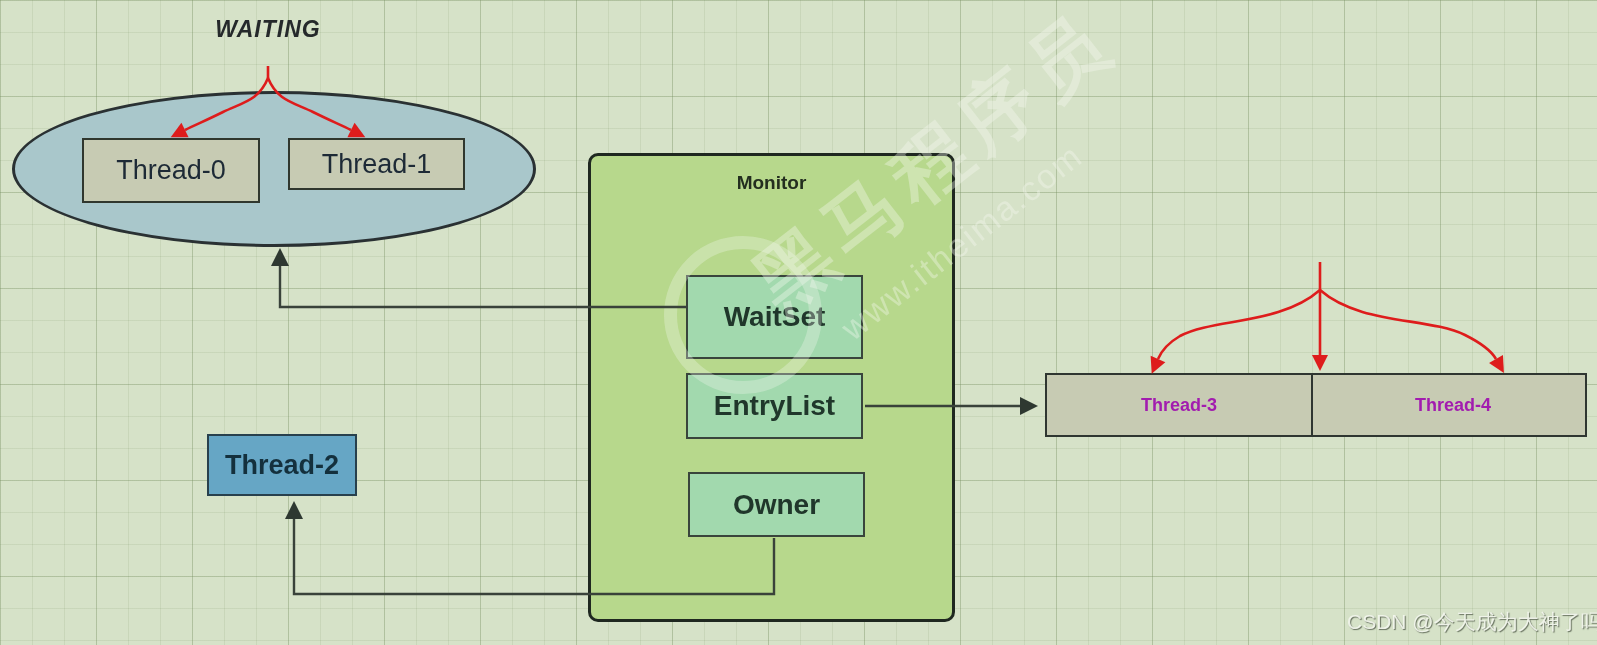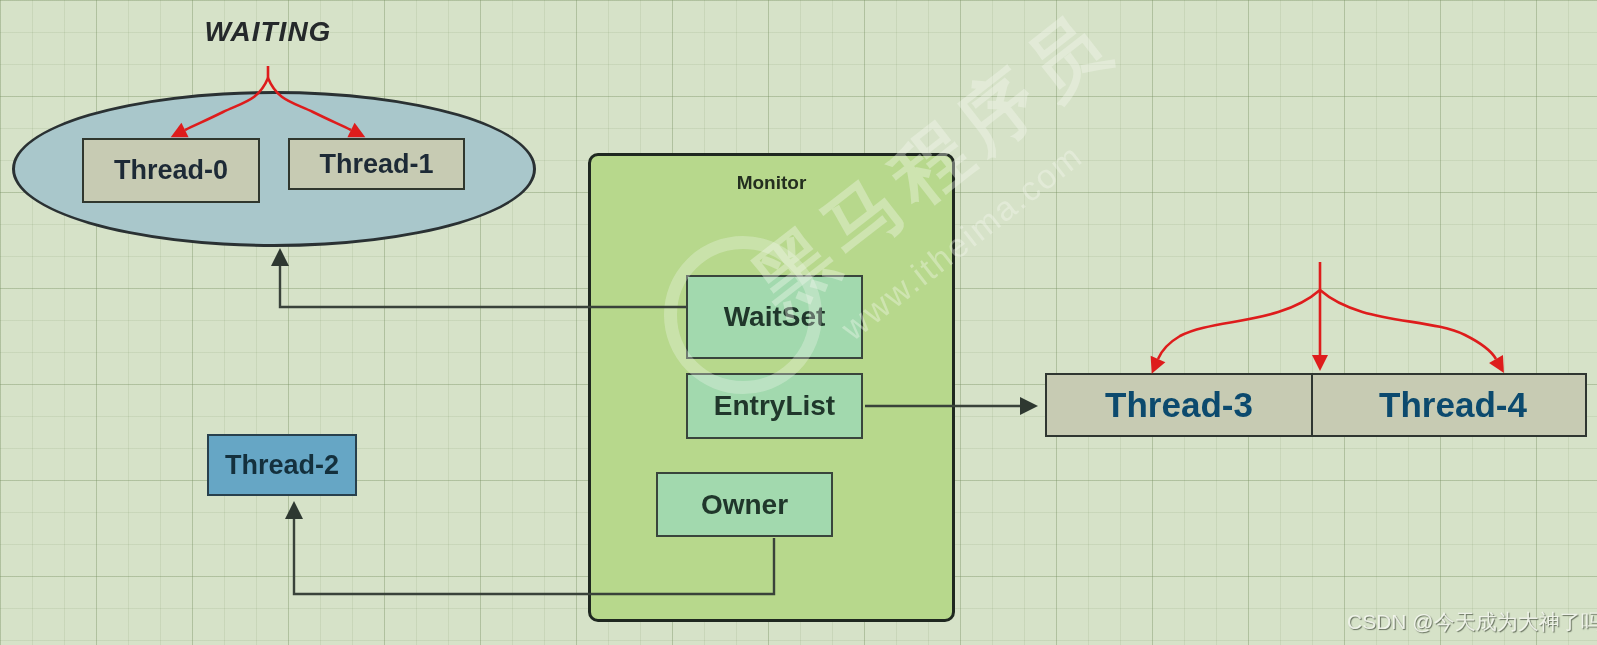--- a/index.html
+++ b/index.html
@@ -9,29 +9,29 @@
     background-color:#d6e2c8;
     background-image:
       linear-gradient(to right, rgba(120,145,98,0.30) 1px, transparent 1px),
       linear-gradient(to bottom, rgba(120,145,98,0.30) 1px, transparent 1px),
       linear-gradient(to right, rgba(130,152,108,0.16) 1px, transparent 1px),
       linear-gradient(to bottom, rgba(130,152,108,0.16) 1px, transparent 1px);
     background-size:96px 96px,96px 96px,32px 32px,32px 32px;
   }
   .abs{position:absolute;}
   .state-title{
-    font-style:italic;font-weight:800;font-size:28px;color:#25292b;
+    font-style:italic;font-weight:800;font-size:23px;color:#25292b;
     text-align:center;letter-spacing:1px;z-index:10;
   }
   .ellipse{
     background:#a9c7cb;border:3px solid #2a3133;border-radius:50%;z-index:5;
   }
   .gray-box{
     background:#c7cbb3;border:2px solid #30372e;color:#1d2a36;
-    font-weight:700;font-size:27px;
+    font-weight:400;font-size:27px;
     display:flex;align-items:center;justify-content:center;z-index:8;
   }
   .blue-box{
     background:#66a6c5;border:2px solid #28404d;color:#14303d;
     font-weight:700;font-size:27px;
     display:flex;align-items:center;justify-content:center;z-index:8;
   }
   .monitor{
     background:#b7d88c;border:3px solid #1f2820;border-radius:10px;z-index:6;
   }
@@ -41,21 +41,21 @@
   .slot-box{
     background:#a2d9ae;border:2px solid #39453c;color:#20372b;
     font-weight:700;font-size:28px;
     display:flex;align-items:center;justify-content:center;z-index:9;
   }
   .thread-row{
     display:flex;border:2px solid #2f3631;background:#c7cbb3;z-index:8;
   }
   .thread-row .cell{
     flex:1;display:flex;align-items:center;justify-content:center;
-    color:#0c4a6e;font-weight:700;font-size:35px;
+    color:#a21caf;font-weight:700;font-size:18px;
   }
   .thread-row .cell + .cell{border-left:2px solid #2f3631;padding-left:8px;}
   #connector-svg{position:absolute;left:0;top:0;z-index:20;pointer-events:none;}
   .wm{color:rgba(246,249,242,0.36);z-index:15;pointer-events:none;white-space:nowrap;}
   .wm-brand{font-size:76px;font-weight:700;letter-spacing:10px;
     transform:translate(-50%,-50%) rotate(-38deg);}
   .wm-site{font-size:34px;font-weight:400;letter-spacing:2px;
     transform:translate(-50%,-50%) rotate(-38deg);}
   .wm-ring{
     width:158px;height:158px;box-sizing:border-box;border-radius:50%;
@@ -83,21 +83,21 @@
 
   <div class="abs monitor" style="left:588px;top:153px;width:367px;height:469px;box-sizing:border-box;"></div>
   <div class="abs monitor-title" style="left:588px;top:172px;width:367px;">Monitor</div>
 
   <div class="abs slot-box" style="left:686px;top:275px;width:177px;height:84px;box-sizing:border-box;align-items:center;">
     <span>WaitSet</span>
   </div>
   <div class="abs slot-box" style="left:686px;top:373px;width:177px;height:66px;box-sizing:border-box;">
     <span>EntryList</span>
   </div>
-  <div class="abs slot-box" style="left:656px;top:472px;width:177px;height:65px;box-sizing:border-box;text-align:center;">
+  <div class="abs slot-box" style="left:688px;top:472px;width:177px;height:65px;box-sizing:border-box;text-align:center;">
     <span>Owner</span>
   </div>
 
   <div class="abs blue-box" style="left:207px;top:434px;width:150px;height:62px;box-sizing:border-box;">
     <span>Thread-2</span>
   </div>
 
 
   <div class="abs thread-row" style="left:1045px;top:373px;width:542px;height:64px;box-sizing:border-box;">
     <div class="cell">

